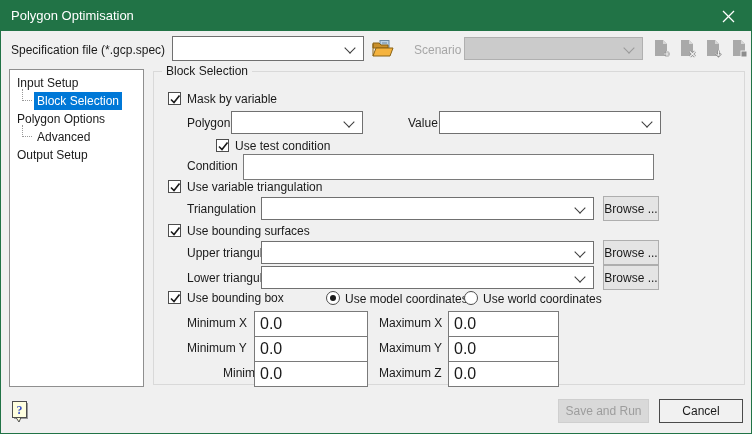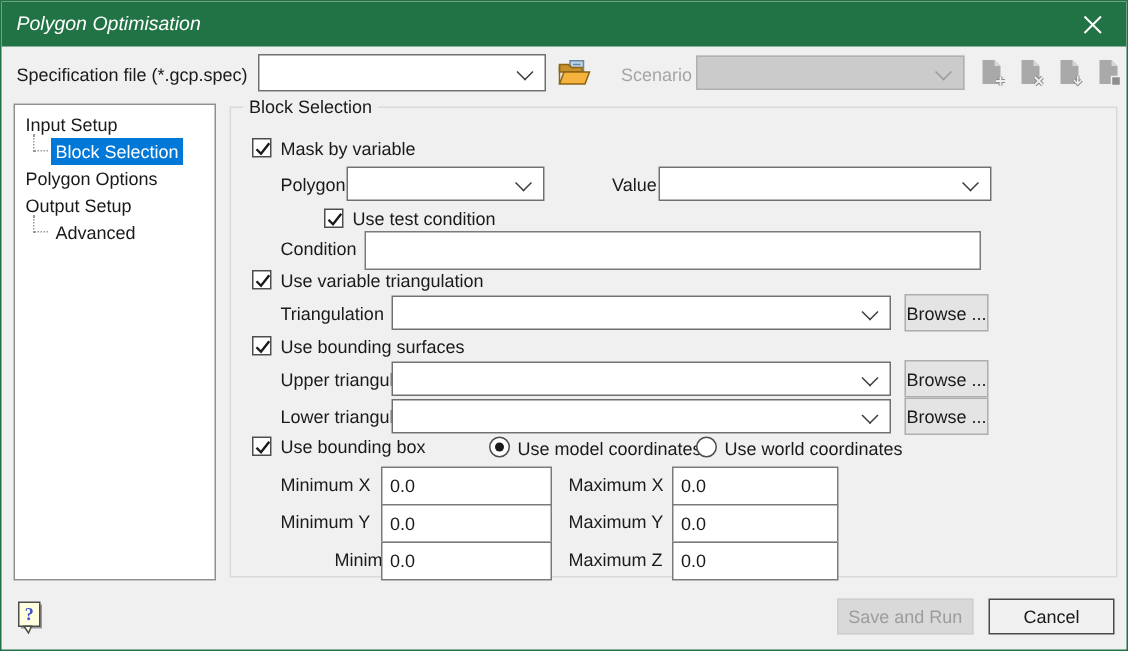--- a/index.html
+++ b/index.html
@@ -3,21 +3,21 @@
 <meta charset="utf-8">
 <style>
   html,body{margin:0;padding:0;background:#e8e8e8;}
   .dialog{
     position:relative;width:752px;height:434px;box-sizing:border-box;
     background:#f0f0f0;border:1px solid #217346;overflow:hidden;
     font-family:"Liberation Sans","DejaVu Sans",sans-serif;font-size:12px;color:#1a1a1a;
   }
   .abs{position:absolute;}
   
-  .titlebar{position:absolute;left:0;top:0;right:0;height:30px;background:#217346;font-style:italic;}
+  .titlebar{position:absolute;left:0;top:0;right:0;height:30px;background:#217346;}
   .title{position:absolute;left:10px;top:0;line-height:30px;color:#ffffff;font-size:13px;}
   .close-btn{position:absolute;right:0;top:0;width:46px;height:30px;display:flex;align-items:center;justify-content:center;cursor:default;}
   
   .lbl{line-height:16px;white-space:nowrap;}
   .lbl-disabled{color:#a6a6a6;}
   .combo{box-sizing:border-box;background:#fff;border:1px solid #707070;position:absolute;}
   .combo .combo-value{position:absolute;left:5px;top:0;bottom:0;right:22px;line-height:21px;overflow:hidden;}
   .combo .chev{position:absolute;right:9px;top:50%;width:7px;height:7px;margin-top:-5px;
     border-right:1.4px solid #3c3c3c;border-bottom:1.4px solid #3c3c3c;transform:rotate(45deg);}
   .combo.disabled{background:#cbcbcb;border-color:#b0b0b0;}
@@ -40,21 +40,21 @@
   .check-row{position:absolute;height:16px;line-height:16px;}
   .cb{position:absolute;left:0;top:1px;width:13px;height:13px;box-sizing:border-box;
     background:#fff;border:1px solid #4d4d4d;}
   .cb svg{position:absolute;left:0;top:0;}
   .cb-text{margin-left:19px;}
   .radio{position:absolute;top:1px;width:14px;height:14px;box-sizing:border-box;border:1px solid #4d4d4d;
     border-radius:50%;background:#fff;}
   .radio .dot{position:absolute;left:3px;top:3px;width:6px;height:6px;border-radius:50%;background:#1a1a1a;display:none;}
   .radio.selected .dot{display:block;}
   .txt{position:absolute;box-sizing:border-box;border:1px solid #7a7a7a;background:#fff;
-    font-family:"Liberation Sans","DejaVu Sans",sans-serif;font-size:12px;color:#1a1a1a;padding:12px 5px;margin:0;}
+    font-family:"Liberation Sans","DejaVu Sans",sans-serif;font-size:16px;color:#1a1a1a;padding:12px 5px;margin:0;}
   .btn{position:absolute;box-sizing:border-box;background:#e4e4e4;border:1px solid #aeaeae;
     font-family:"Liberation Sans","DejaVu Sans",sans-serif;font-size:12px;color:#1a1a1a;
     display:flex;align-items:center;justify-content:center;padding:0;}
   .btn.primary-disabled{background:#d9d9d9;border-color:#cfcfcf;color:#9d9d9d;}
   .btn.cancel{background:#f1f1f1;border:1px solid #4a4a4a;}
 </style>
 </head>
 <body>
 
 <div class="dialog">
@@ -129,26 +129,26 @@
     <div class="tree-item">
       <span class="t-label">Input Setup</span>
     </div>
     <div class="tree-item child selected">
       <span class="elbow"></span>
       <span class="t-label">Block Selection</span>
     </div>
     <div class="tree-item">
       <span class="t-label">Polygon Options</span>
     </div>
-    <div class="tree-item">
-      <span class="t-label">Output Setup</span>
-    </div>
     <div class="tree-item child">
       <span class="elbow"></span>
       <span class="t-label">Advanced</span>
+    </div>
+    <div class="tree-item">
+      <span class="t-label">Output Setup</span>
     </div>
   </div>
 
   <div class="group"></div>
   <span class="group-label">Block Selection</span>
 
   <div class="check-row" style="left:167px;top:90px;">
     <span class="cb">
       <svg width="13" height="13" viewBox="0 0 13 13">
           <polyline points="2,6.5 5,9.5 10.5,2.5" fill="none" stroke="#1a1a1a" stroke-width="1.6"></polyline>

